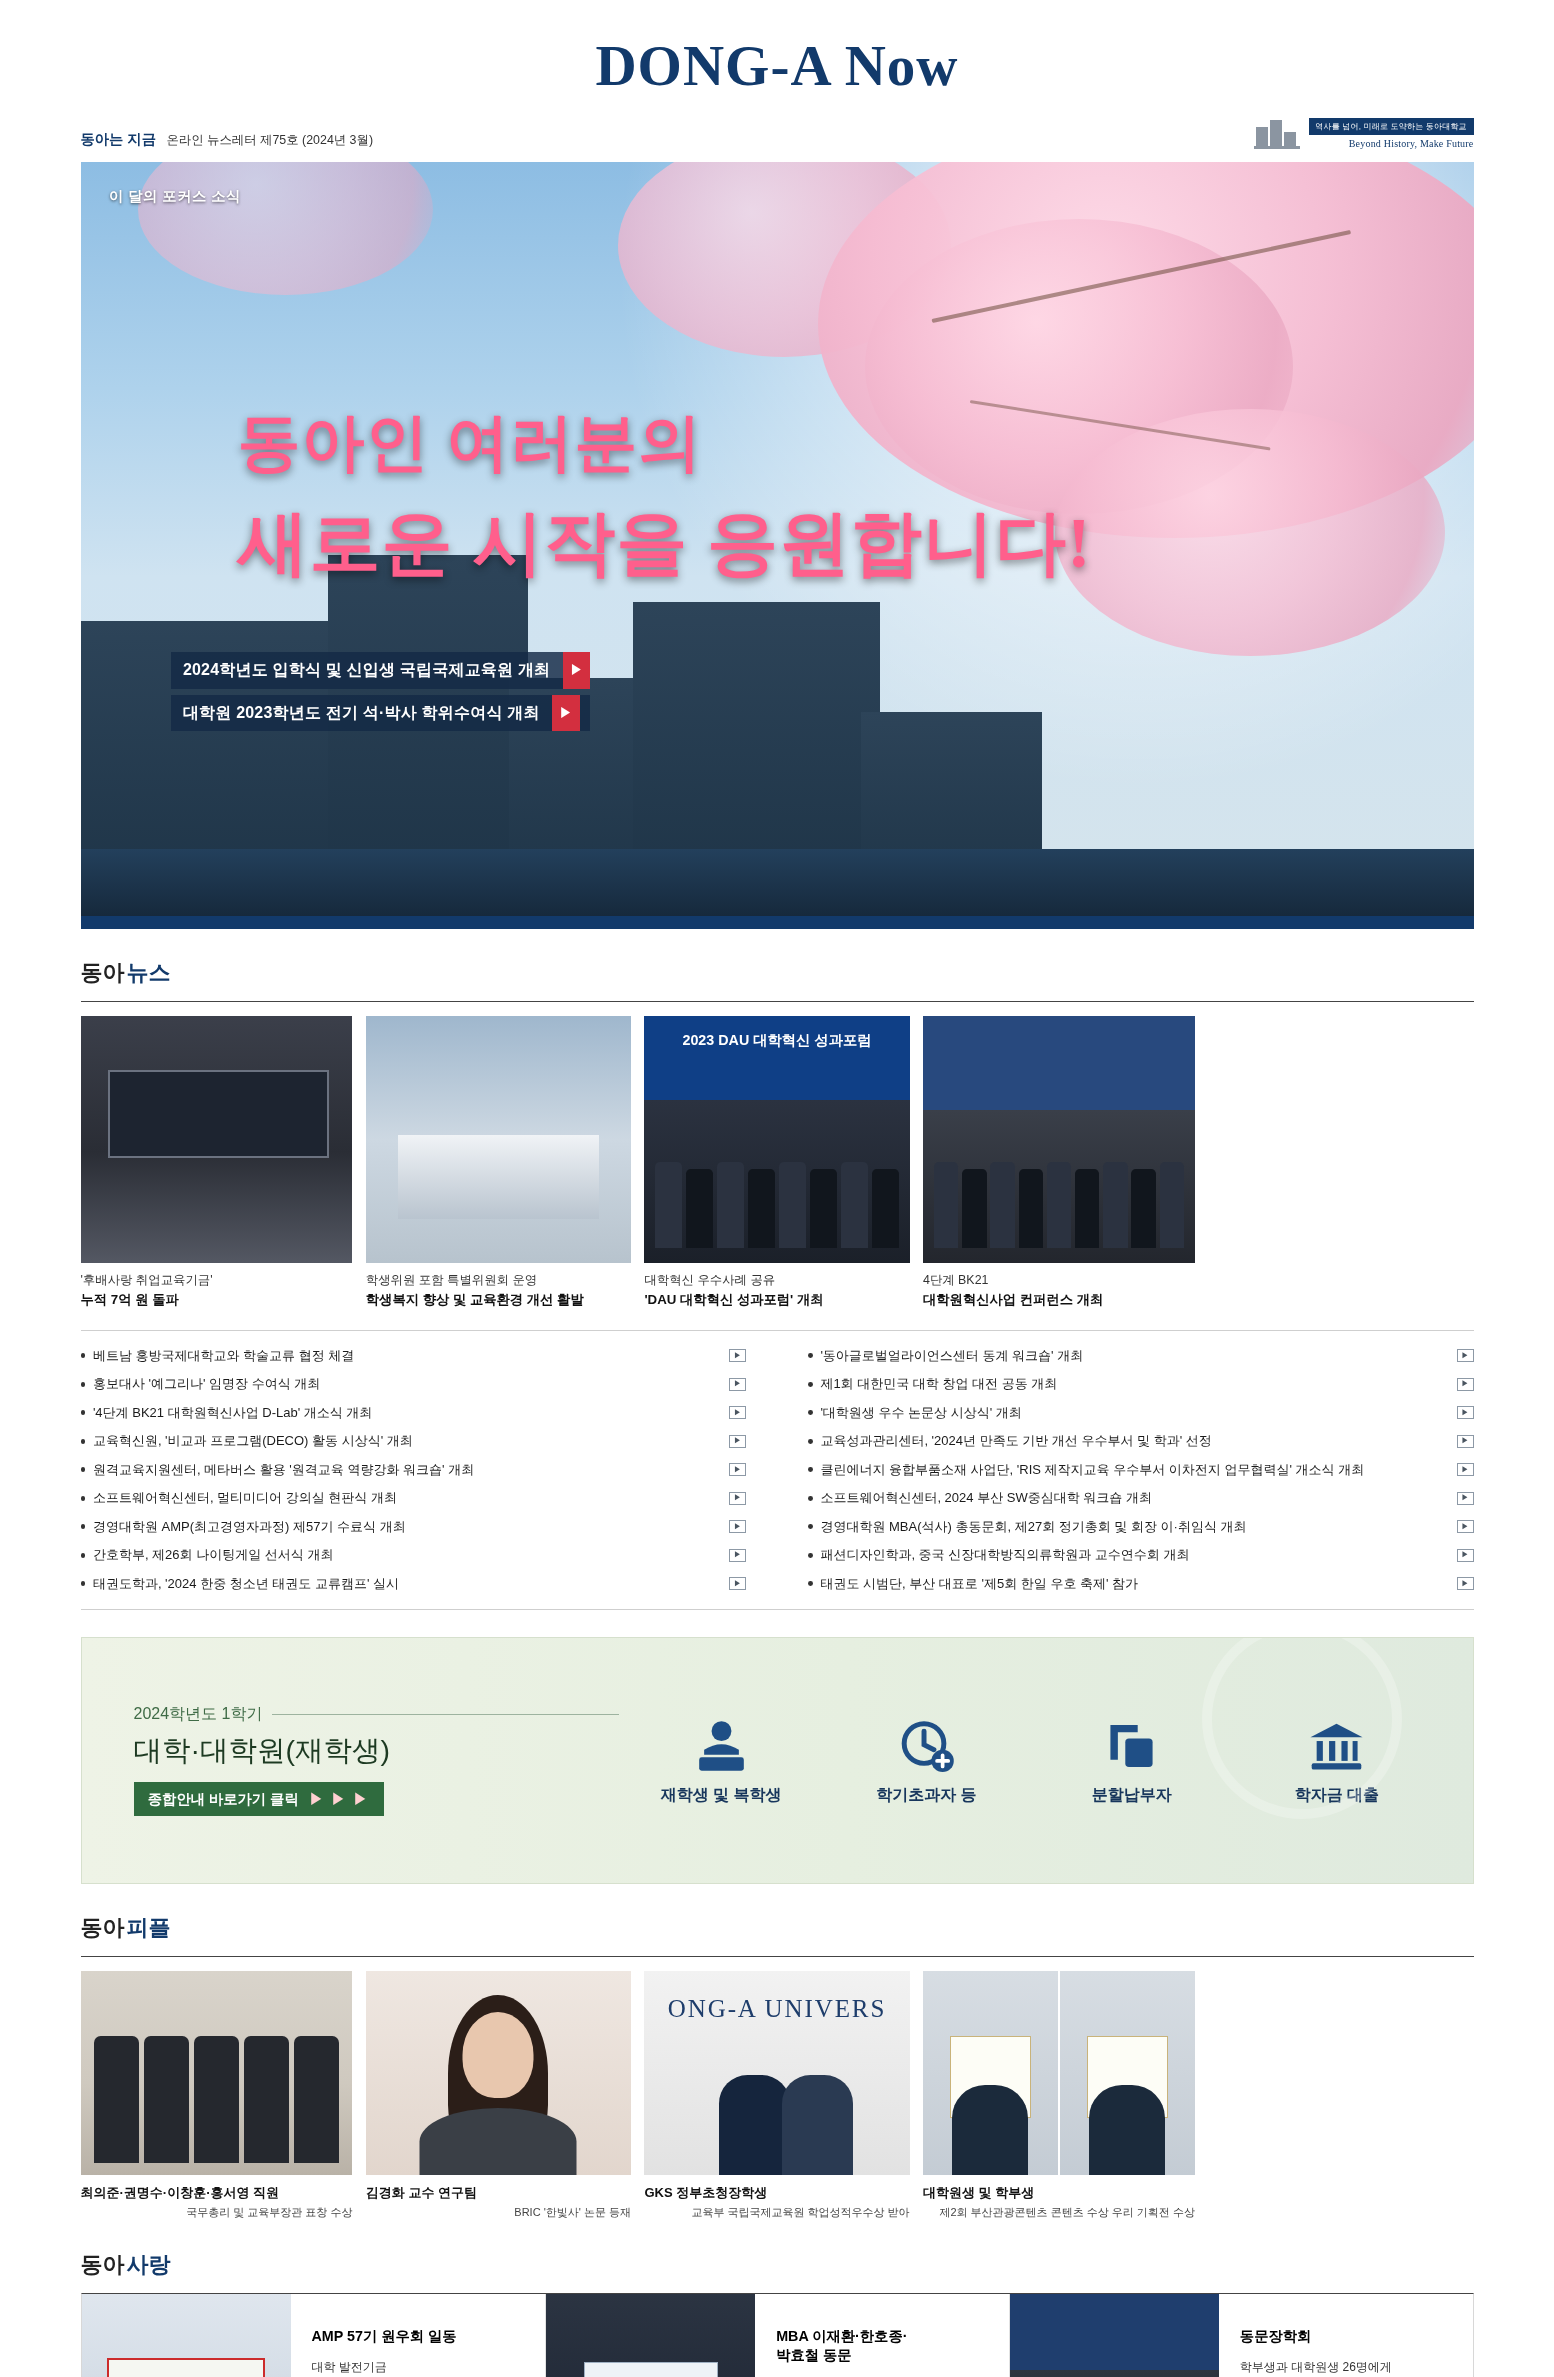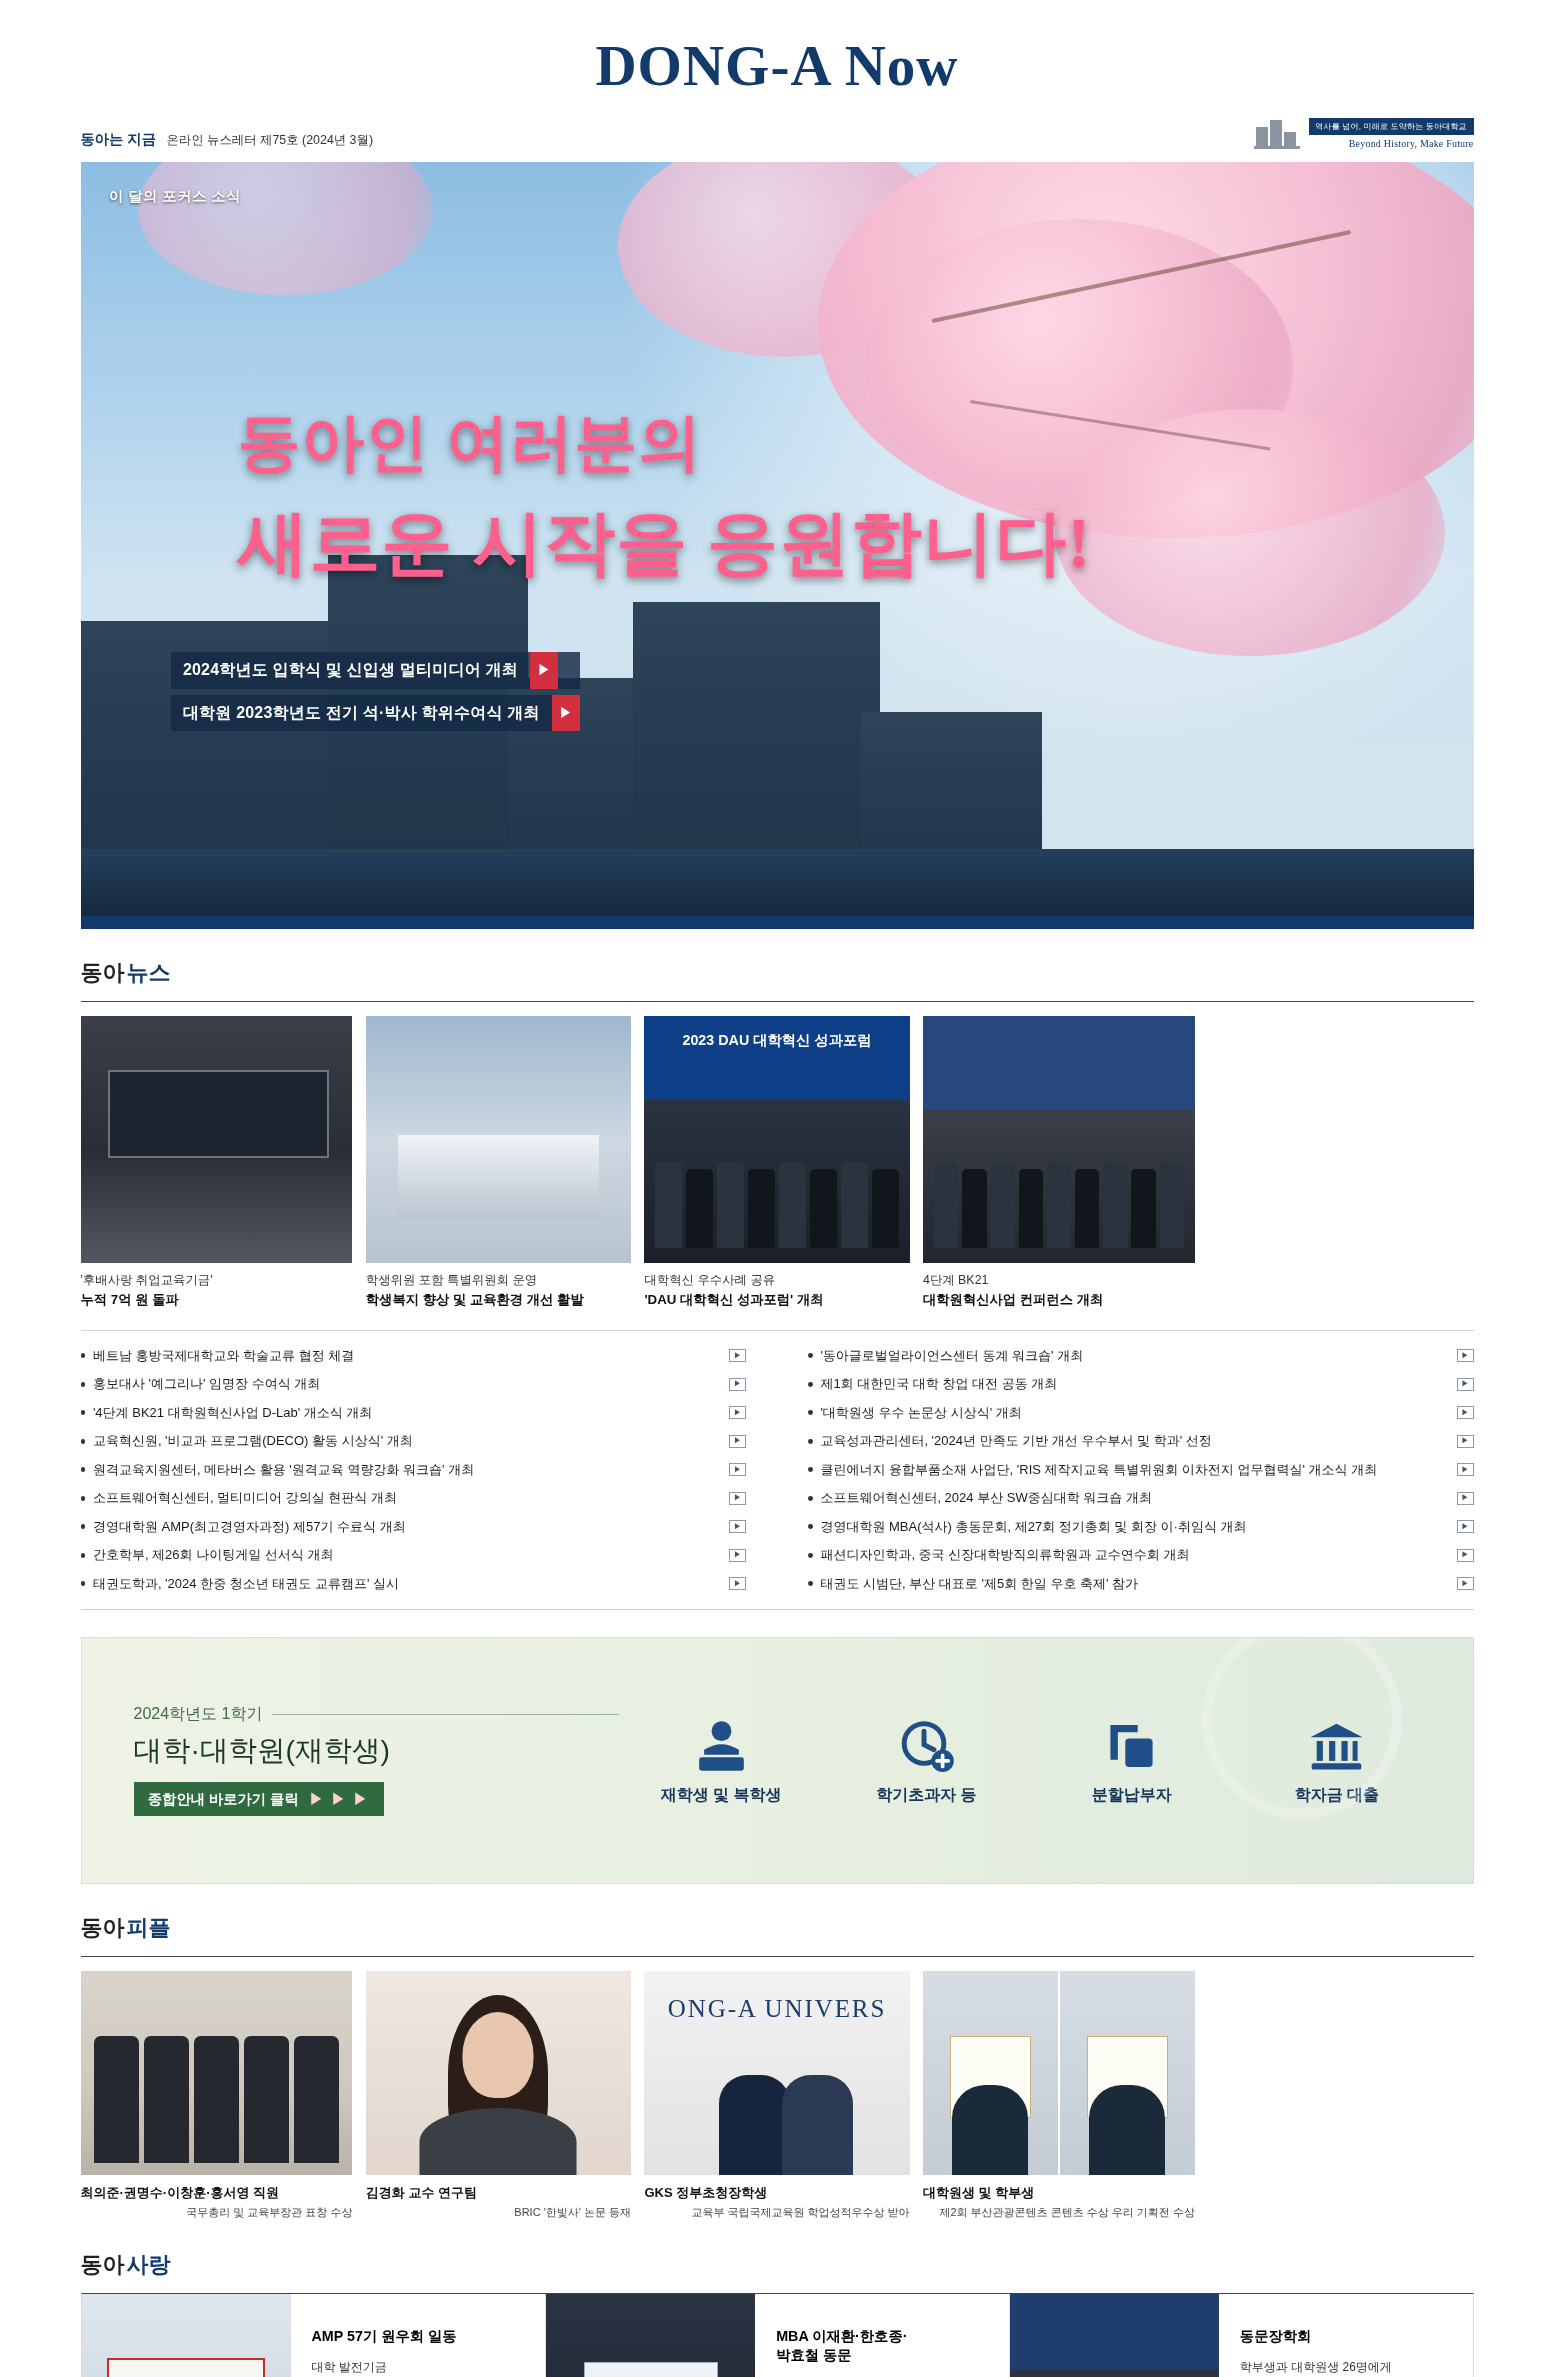--- a/index.html
+++ b/index.html
@@ -457,21 +457,21 @@
 
     <div class="hero-badge">이 달의 포커스 소식</div>
 
     <div class="hero-head">
       <div class="l1 accent">동아인 여러분의</div>
       <div class="l2 accent">새로운 시작을 응원합니다!</div>
     </div>
 
     <div class="hero-links">
       <div class="hero-link">
-        <span class="t">2024학년도 입학식 및 신입생 멀티미디어 개최</span>
+        <span class="t">2024학년도 입학식 및 신입생 국립국제교육원 개최</span>
         <span class="arrow">▶</span>
       </div>
       <div class="hero-link">
         <span class="t">대학원 2023학년도 전기 석·박사 학위수여식 개최</span>
         <span class="arrow">▶</span>
       </div>
     </div>
   </div>
   <div class="hero-divider"></div>
 
@@ -602,21 +602,21 @@
           <span class="txt">'대학원생 우수 논문상 시상식' 개최</span>
           <span class="go">▶</span>
         </div>
         <div class="link-item">
           <span class="dot"></span>
           <span class="txt">교육성과관리센터, '2024년 만족도 기반 개선 우수부서 및 학과' 선정</span>
           <span class="go">▶</span>
         </div>
         <div class="link-item">
           <span class="dot"></span>
-          <span class="txt">클린에너지 융합부품소재 사업단, 'RIS 제작지교육 특별위원회 이차전지 업무협력실' 개소식 개최</span>
+          <span class="txt">클린에너지 융합부품소재 사업단, 'RIS 제작지교육 우수부서 이차전지 업무협력실' 개소식 개최</span>
           <span class="go">▶</span>
         </div>
         <div class="link-item">
           <span class="dot"></span>
           <span class="txt">소프트웨어혁신센터, 2024 부산 SW중심대학 워크숍 개최</span>
           <span class="go">▶</span>
         </div>
         <div class="link-item">
           <span class="dot"></span>
           <span class="txt">경영대학원 MBA(석사) 총동문회, 제27회 정기총회 및 회장 이·취임식 개최</span>

